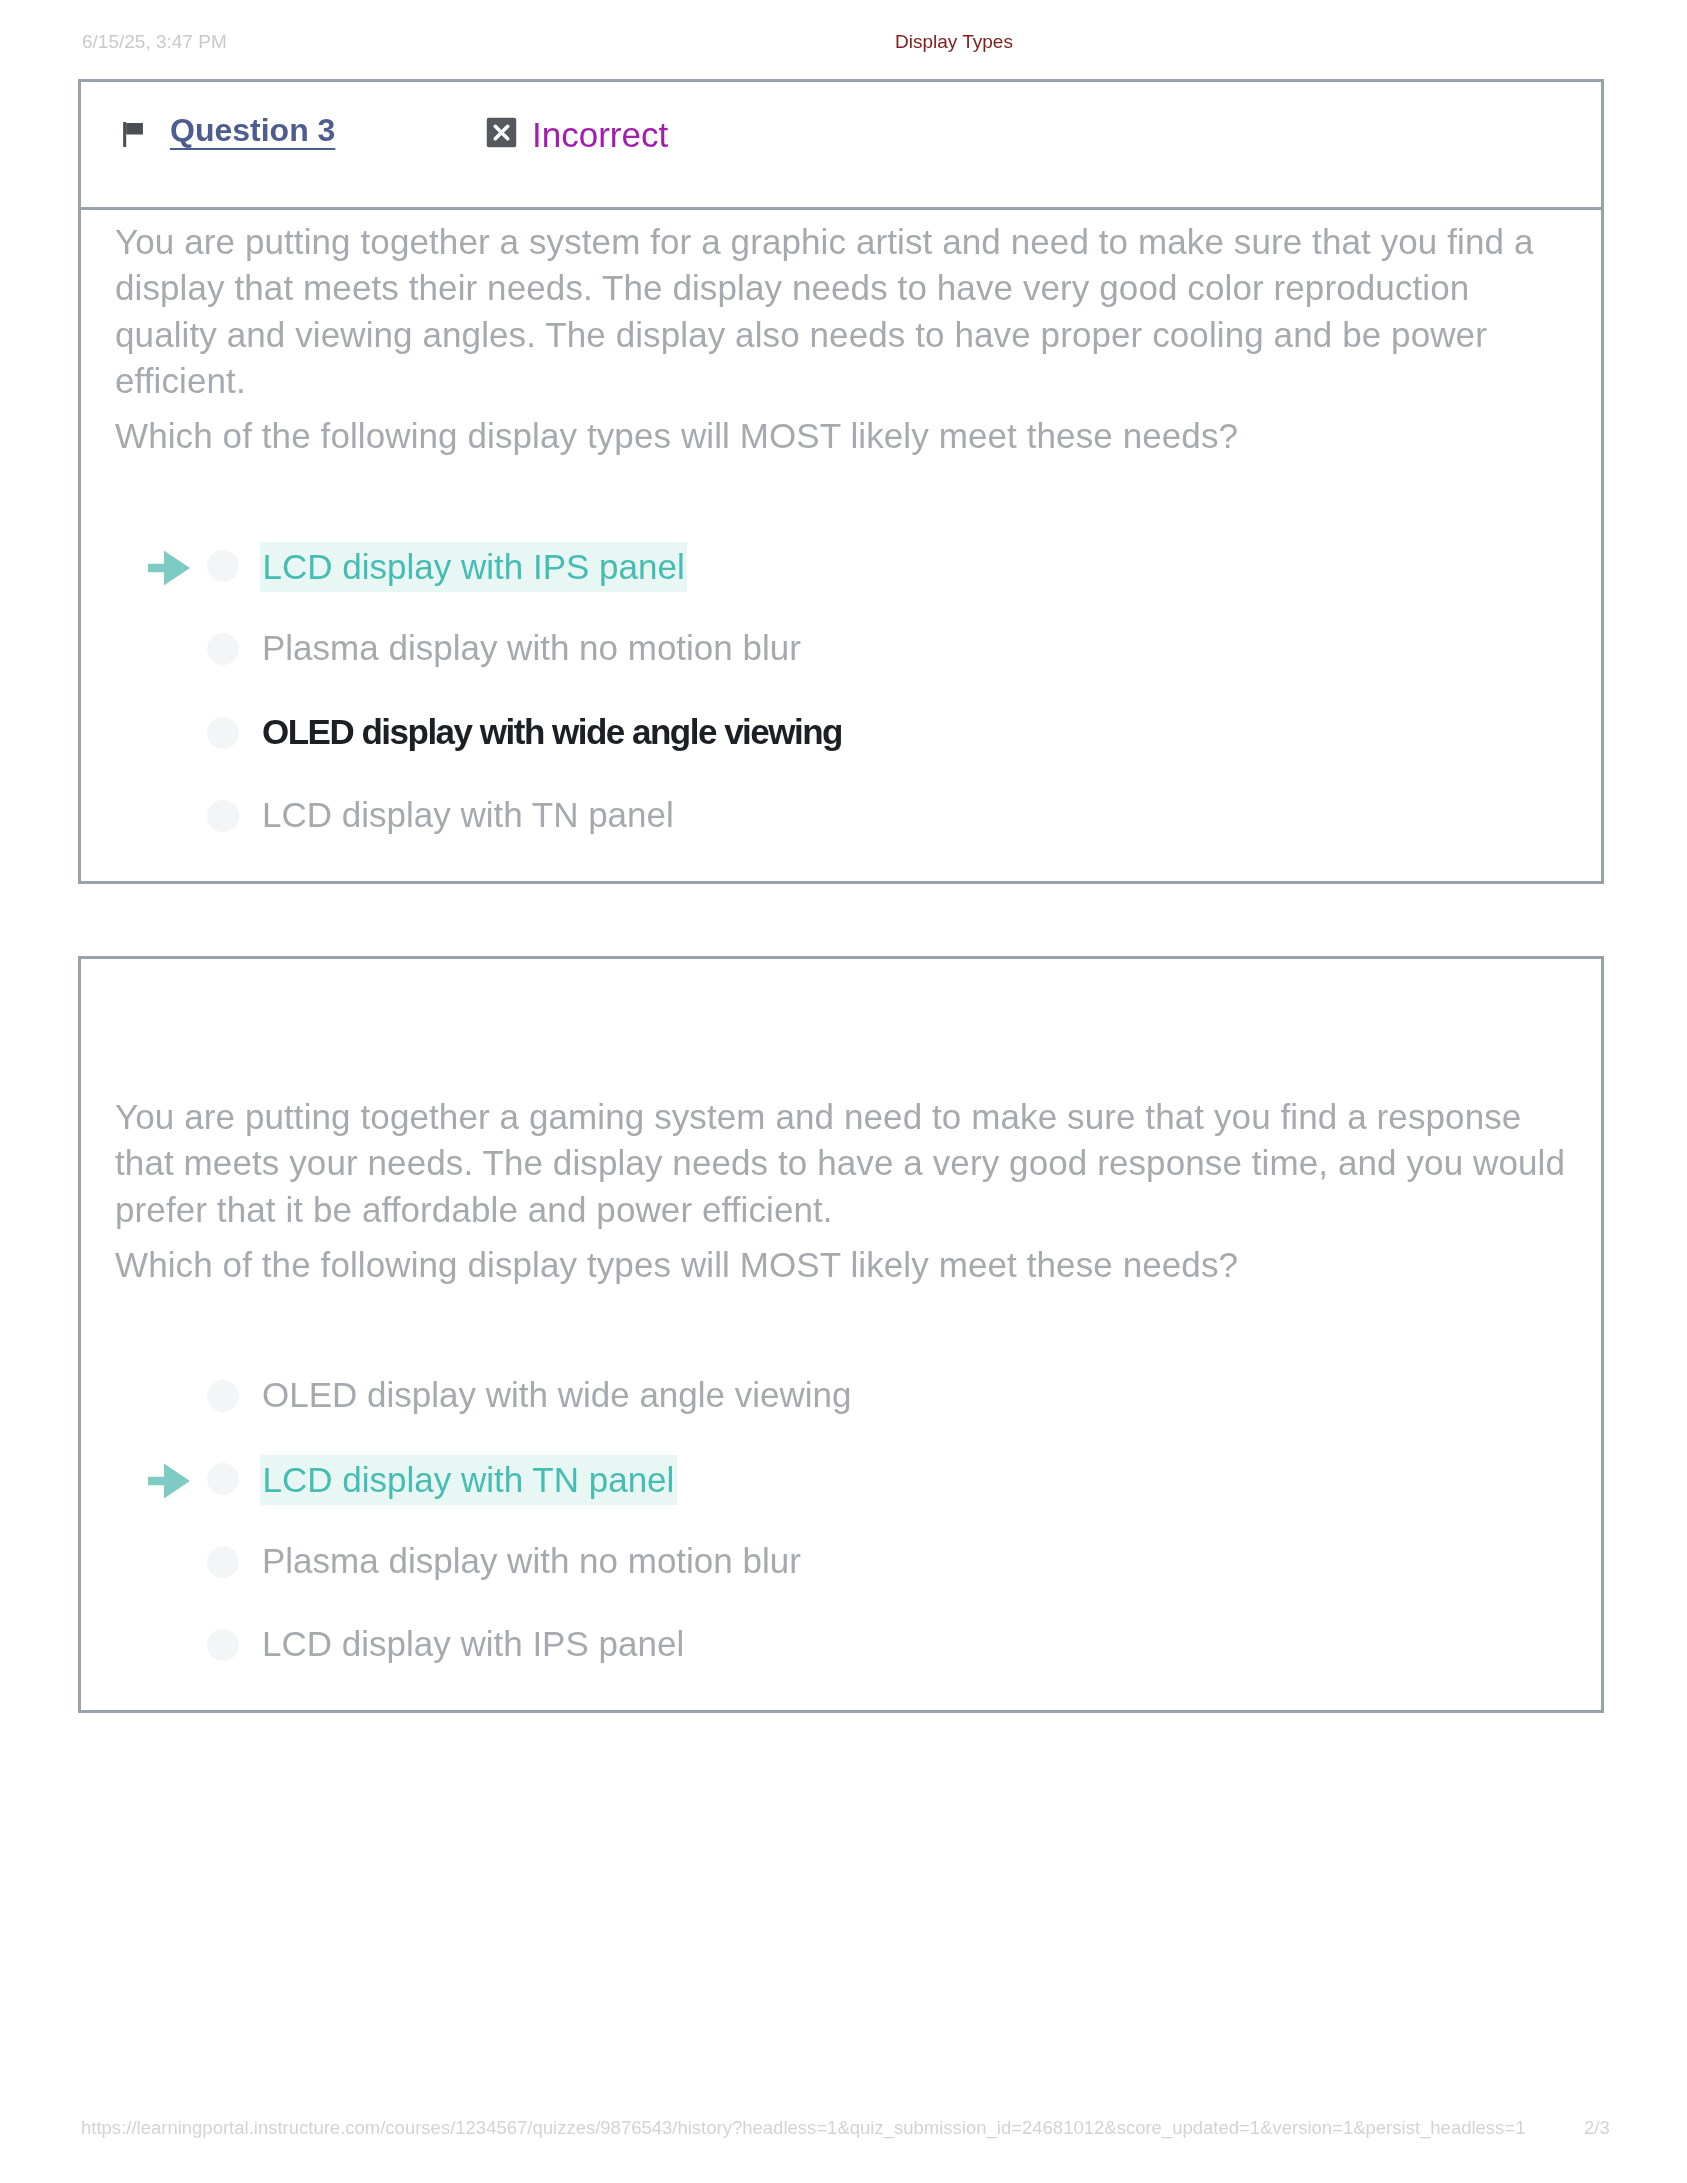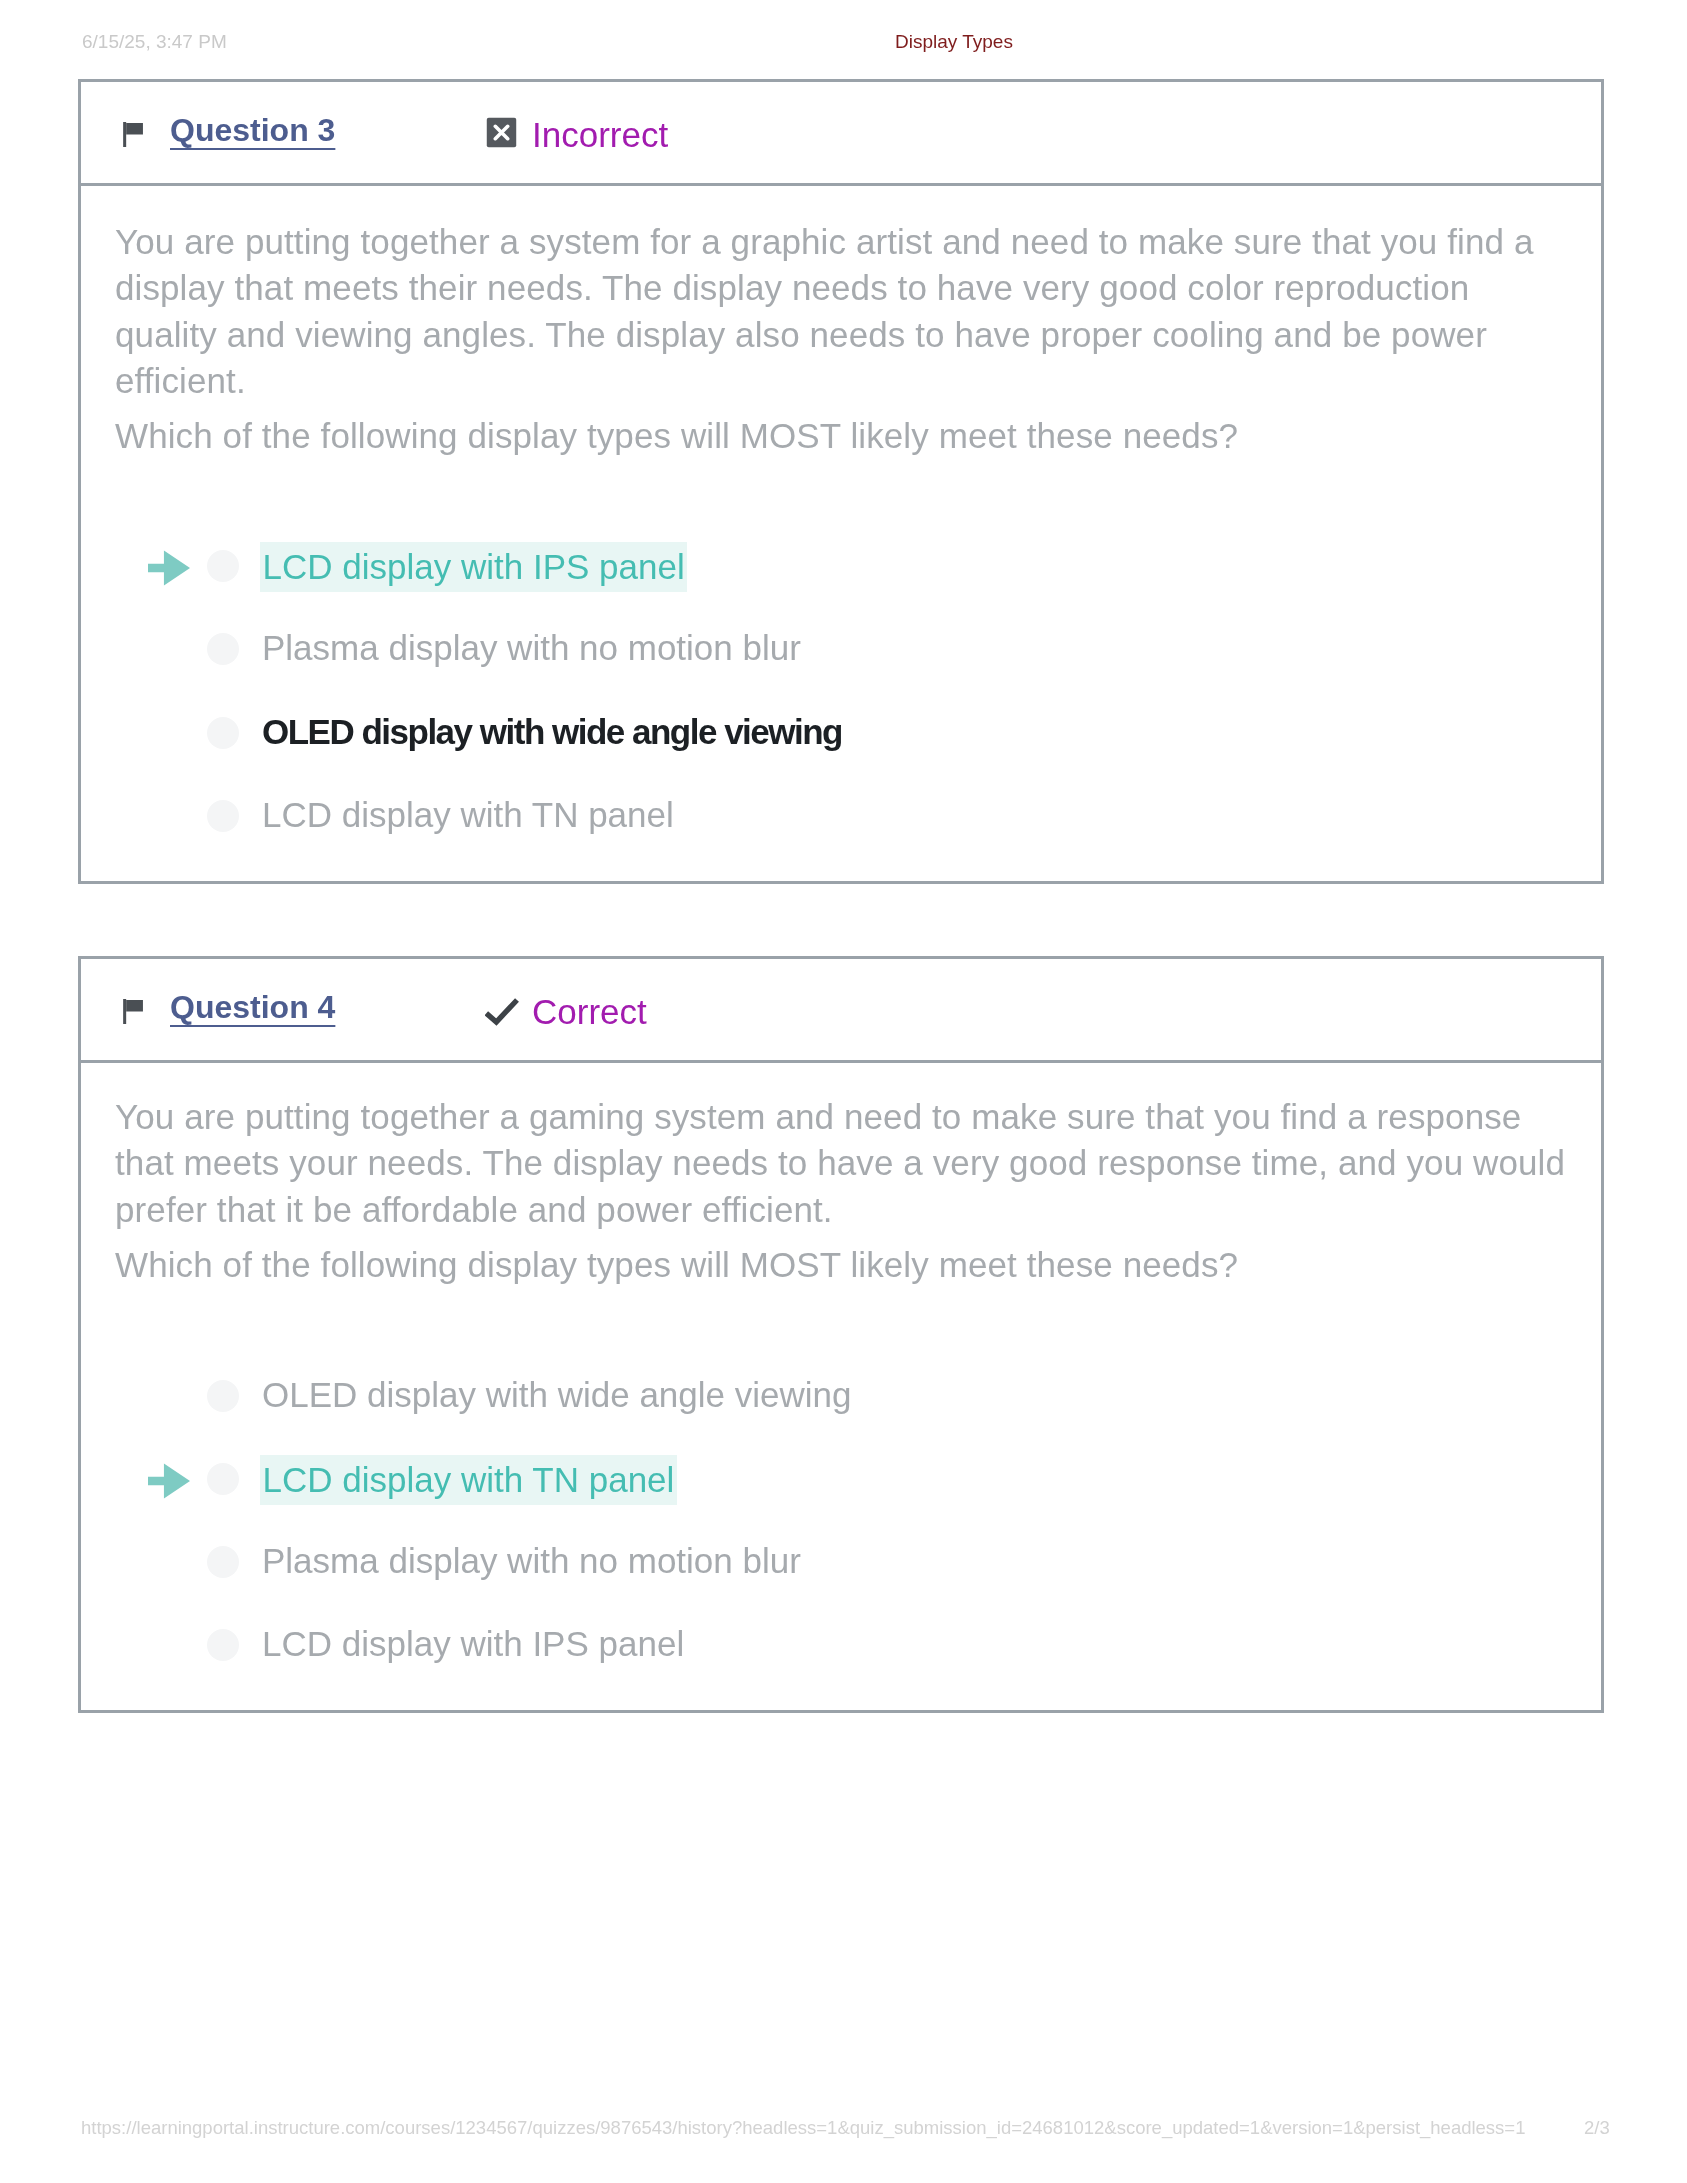--- a/index.html
+++ b/index.html
@@ -15,21 +15,21 @@
 
   .print-header { position:absolute; top:31px; left:0; width:1687px; height:22.5px; }
   .ph-date { position:absolute; left:82px; top:0; font-size:19px; color:#c9c9c9; white-space:nowrap;}
   .ph-title { position:absolute; left:895px; top:0; font-size:19px; color:#7f1d1d; white-space:nowrap; }
 
   .print-footer { position:absolute; top:2117px; left:0; width:1687px; height:22.5px; }
   .pf-url { position:absolute; left:81px; top:0; font-size:18.5px; color:#d3d3d3; white-space:nowrap;}
   .pf-page { position:absolute; left:1584px; top:0; font-size:18.5px; color:#d3d3d3; white-space:nowrap; }
 
   .qbox { position:absolute; left:78px; width:1526px; border:3.3px solid #9aa2a9; background:#fff; }
-  .qhead { position:relative; height:104px; border-bottom:3.3px solid #9aa2a9; }
+  .qhead { position:relative; height:128px; border-bottom:3.3px solid #9aa2a9; }
   .qflag { position:absolute; left:40px; top:40px; }
   .qlabel { position:absolute; left:89px; top:30px; font-size:32px; line-height:37px; font-weight:bold; color:#4d5d8f;
             text-decoration:underline; text-underline-offset:7.3px; text-decoration-thickness:2px; white-space:nowrap; }
   .qsicon { position:absolute; left:405px; top:35px; }
   .qstatus-text { position:absolute; left:451px; top:34px; font-size:35px; line-height:37px; color:#a21caf; white-space:nowrap; }
 
   .qbody { position:absolute; left:0; top:0; right:0; bottom:0; }
   .tline { position:absolute; left:34px; font-size:35px; line-height:46px; color:#a6aaae; white-space:nowrap; letter-spacing:0.1px; }
   .arow { position:absolute; left:0; }
   .arrow-wrap { position:absolute; left:67px; }
@@ -81,31 +81,20 @@
             <span class="radio" style="top:25px"></span>
             <span class="atext correct" style="top:17px">OLED display with wide angle viewing</span>
           </div>
           <div class="arow" style="top:693px;height:83px;width:100%">
             <span class="radio" style="top:25px"></span>
             <span class="atext" style="top:17px">LCD display with TN panel</span>
           </div>
         </div>
       </div>
       <div class="qbox" style="top: 956px; height: 757px;">
-        <div class="qhead">
-          <span class="qflag"><svg width="26" height="25" viewBox="0 0 37 38">
-              <rect x="2" y="0" width="4.6" height="38" fill="#4a4f54"></rect>
-              <path d="M6.6 1.5 h25.5 v17.5 h-25.5 z" fill="#4a4f54"></path>
-            </svg></span>
-          <a class="qlabel">Question 4</a>
-          <span class="qsicon"><svg width="34" height="28" viewBox="0 0 51 42" style="margin-top:4px;margin-left:-1.3px">
-              <path d="M2 23 L17 36 L48 3" stroke="#3d4247" stroke-width="8" fill="none" stroke-linecap="butt" stroke-linejoin="miter"></path>
-            </svg></span>
-          <span class="qstatus-text">Correct</span>
-        </div>
         <div class="qbody">
           <div class="tline" style="top:135px">You are putting together a gaming system and need to make sure that you find a response</div>
           <div class="tline" style="top:181px">that meets your needs. The display needs to have a very good response time, and you would</div>
           <div class="tline" style="top:228px">prefer that it be affordable and power efficient.</div>
           <div class="tline" style="top:283px">Which of the following display types will MOST likely meet these needs?</div>
           <div class="arow" style="top:396px;height:83px;width:100%">
             <span class="radio" style="top:25px"></span>
             <span class="atext" style="top:17px">OLED display with wide angle viewing</span>
           </div>
           <div class="arow" style="top:479px;height:83px;width:100%">

